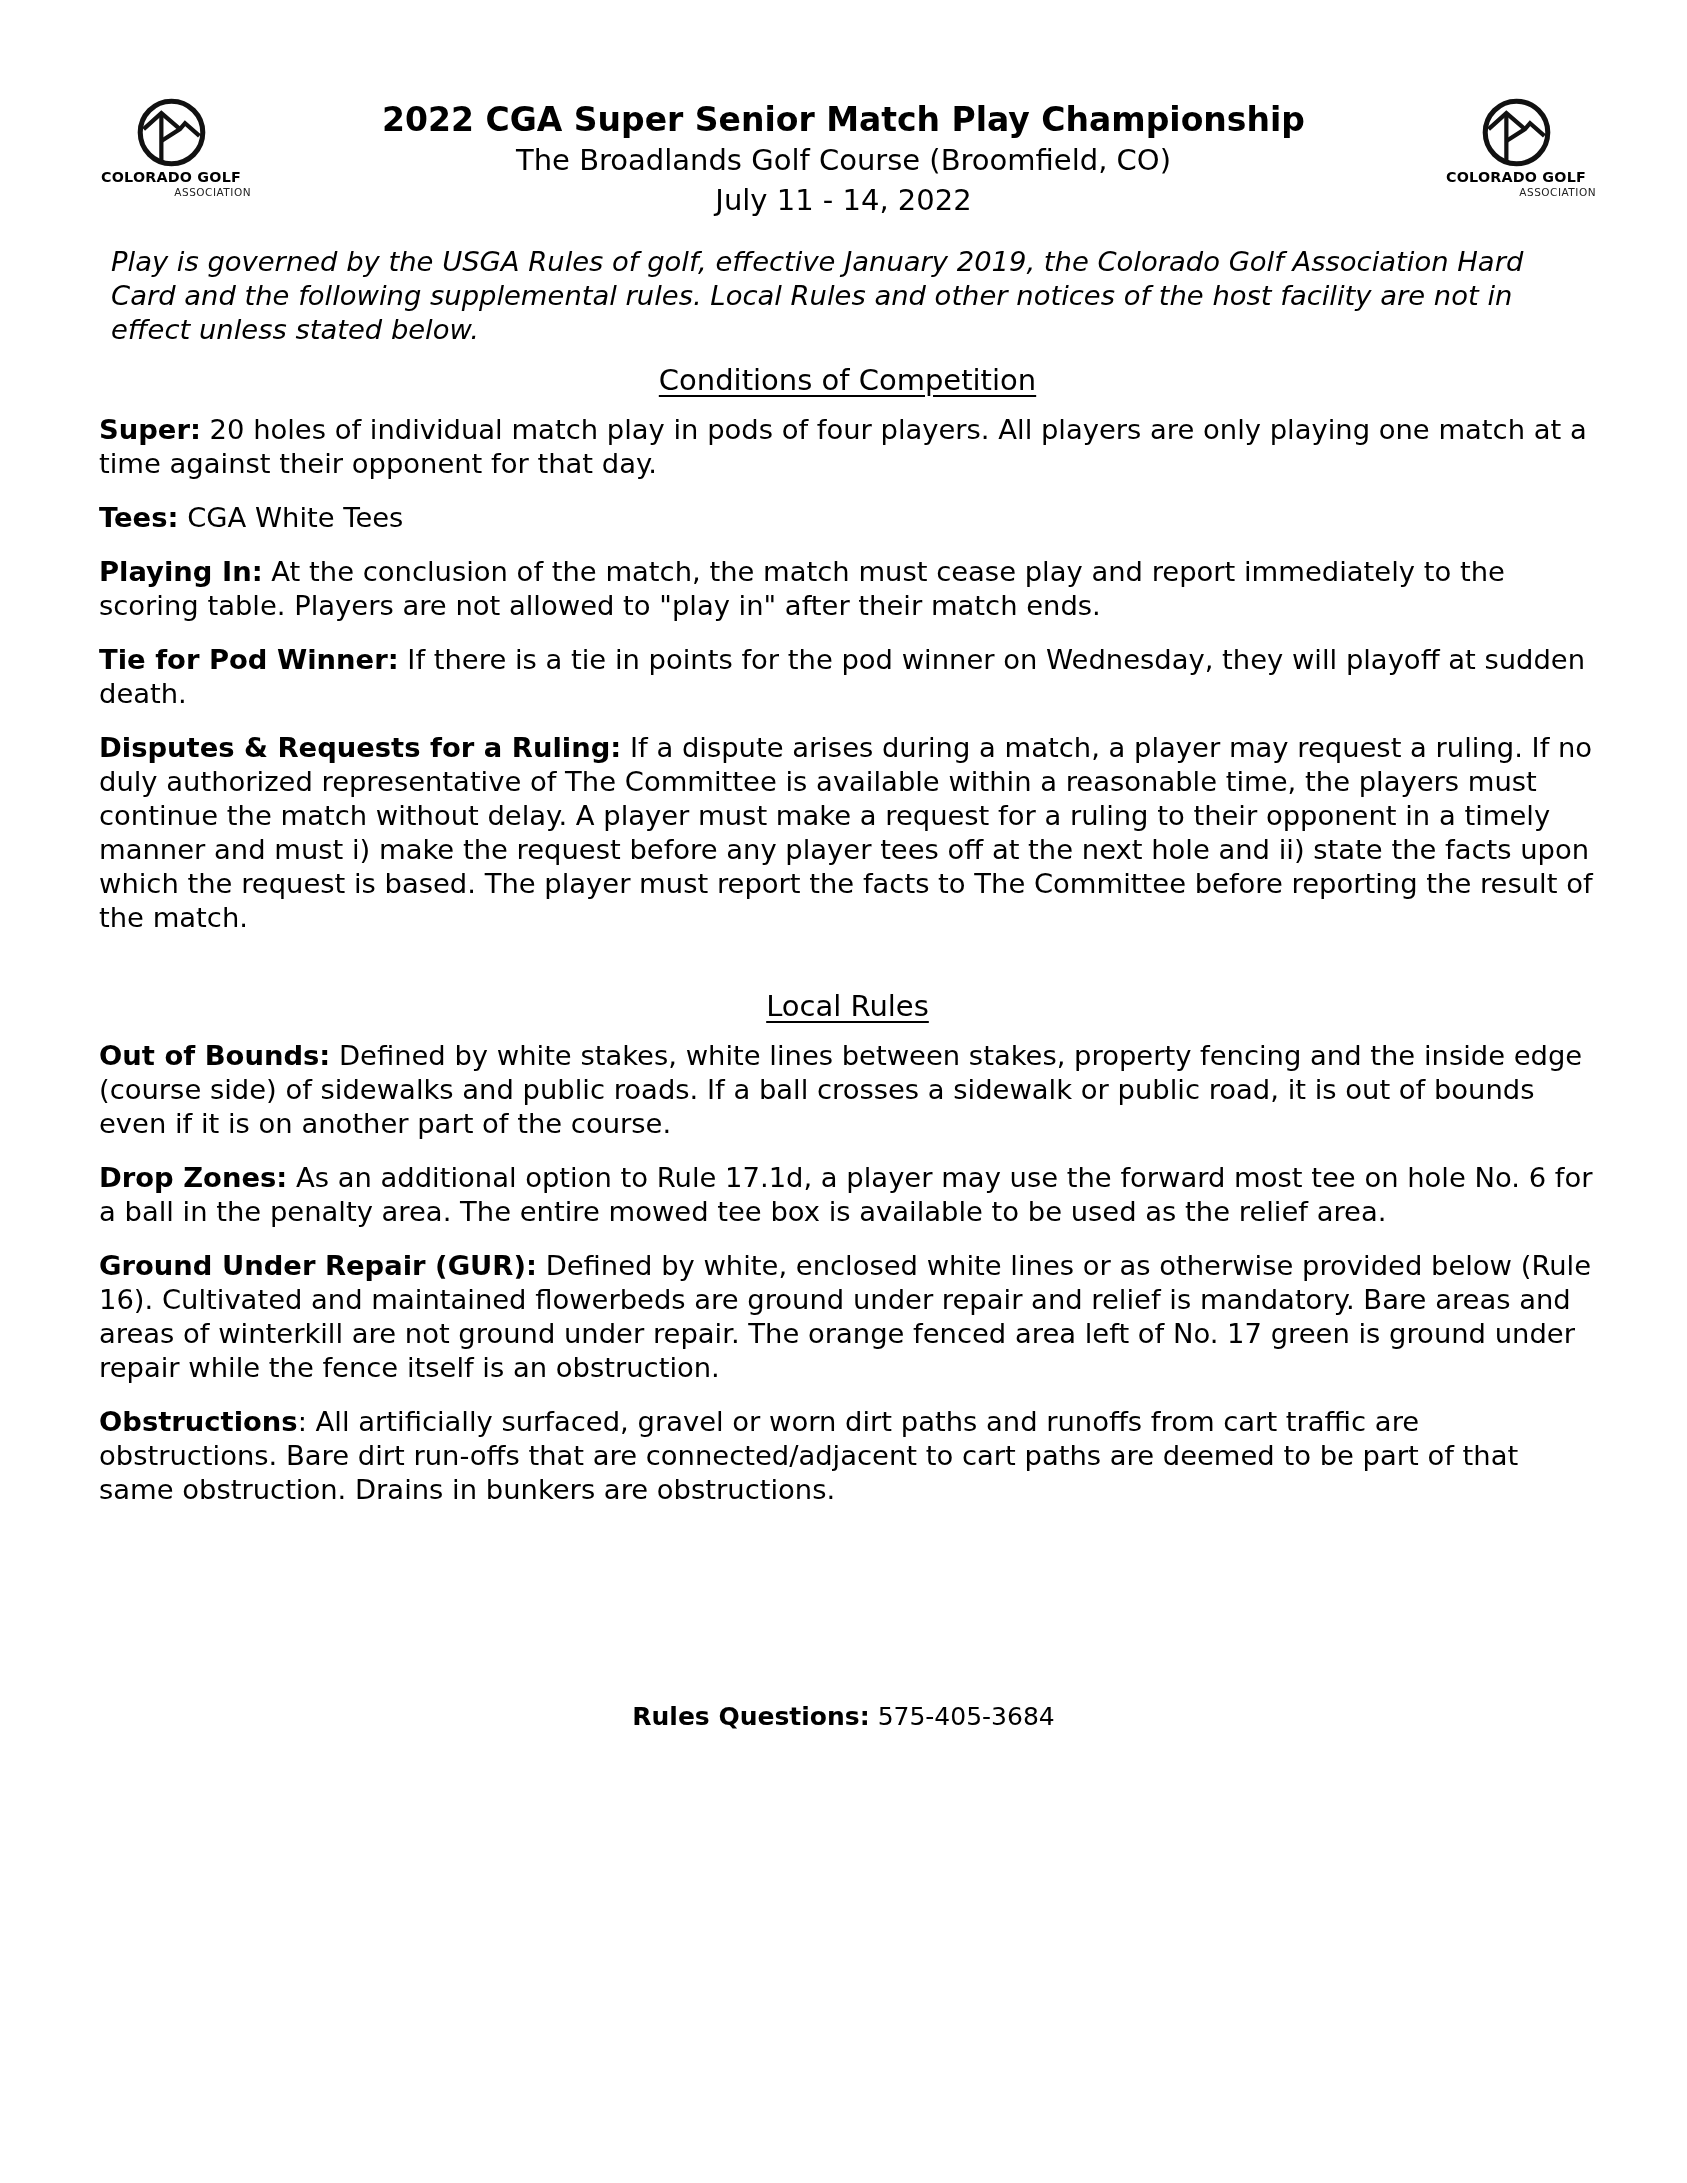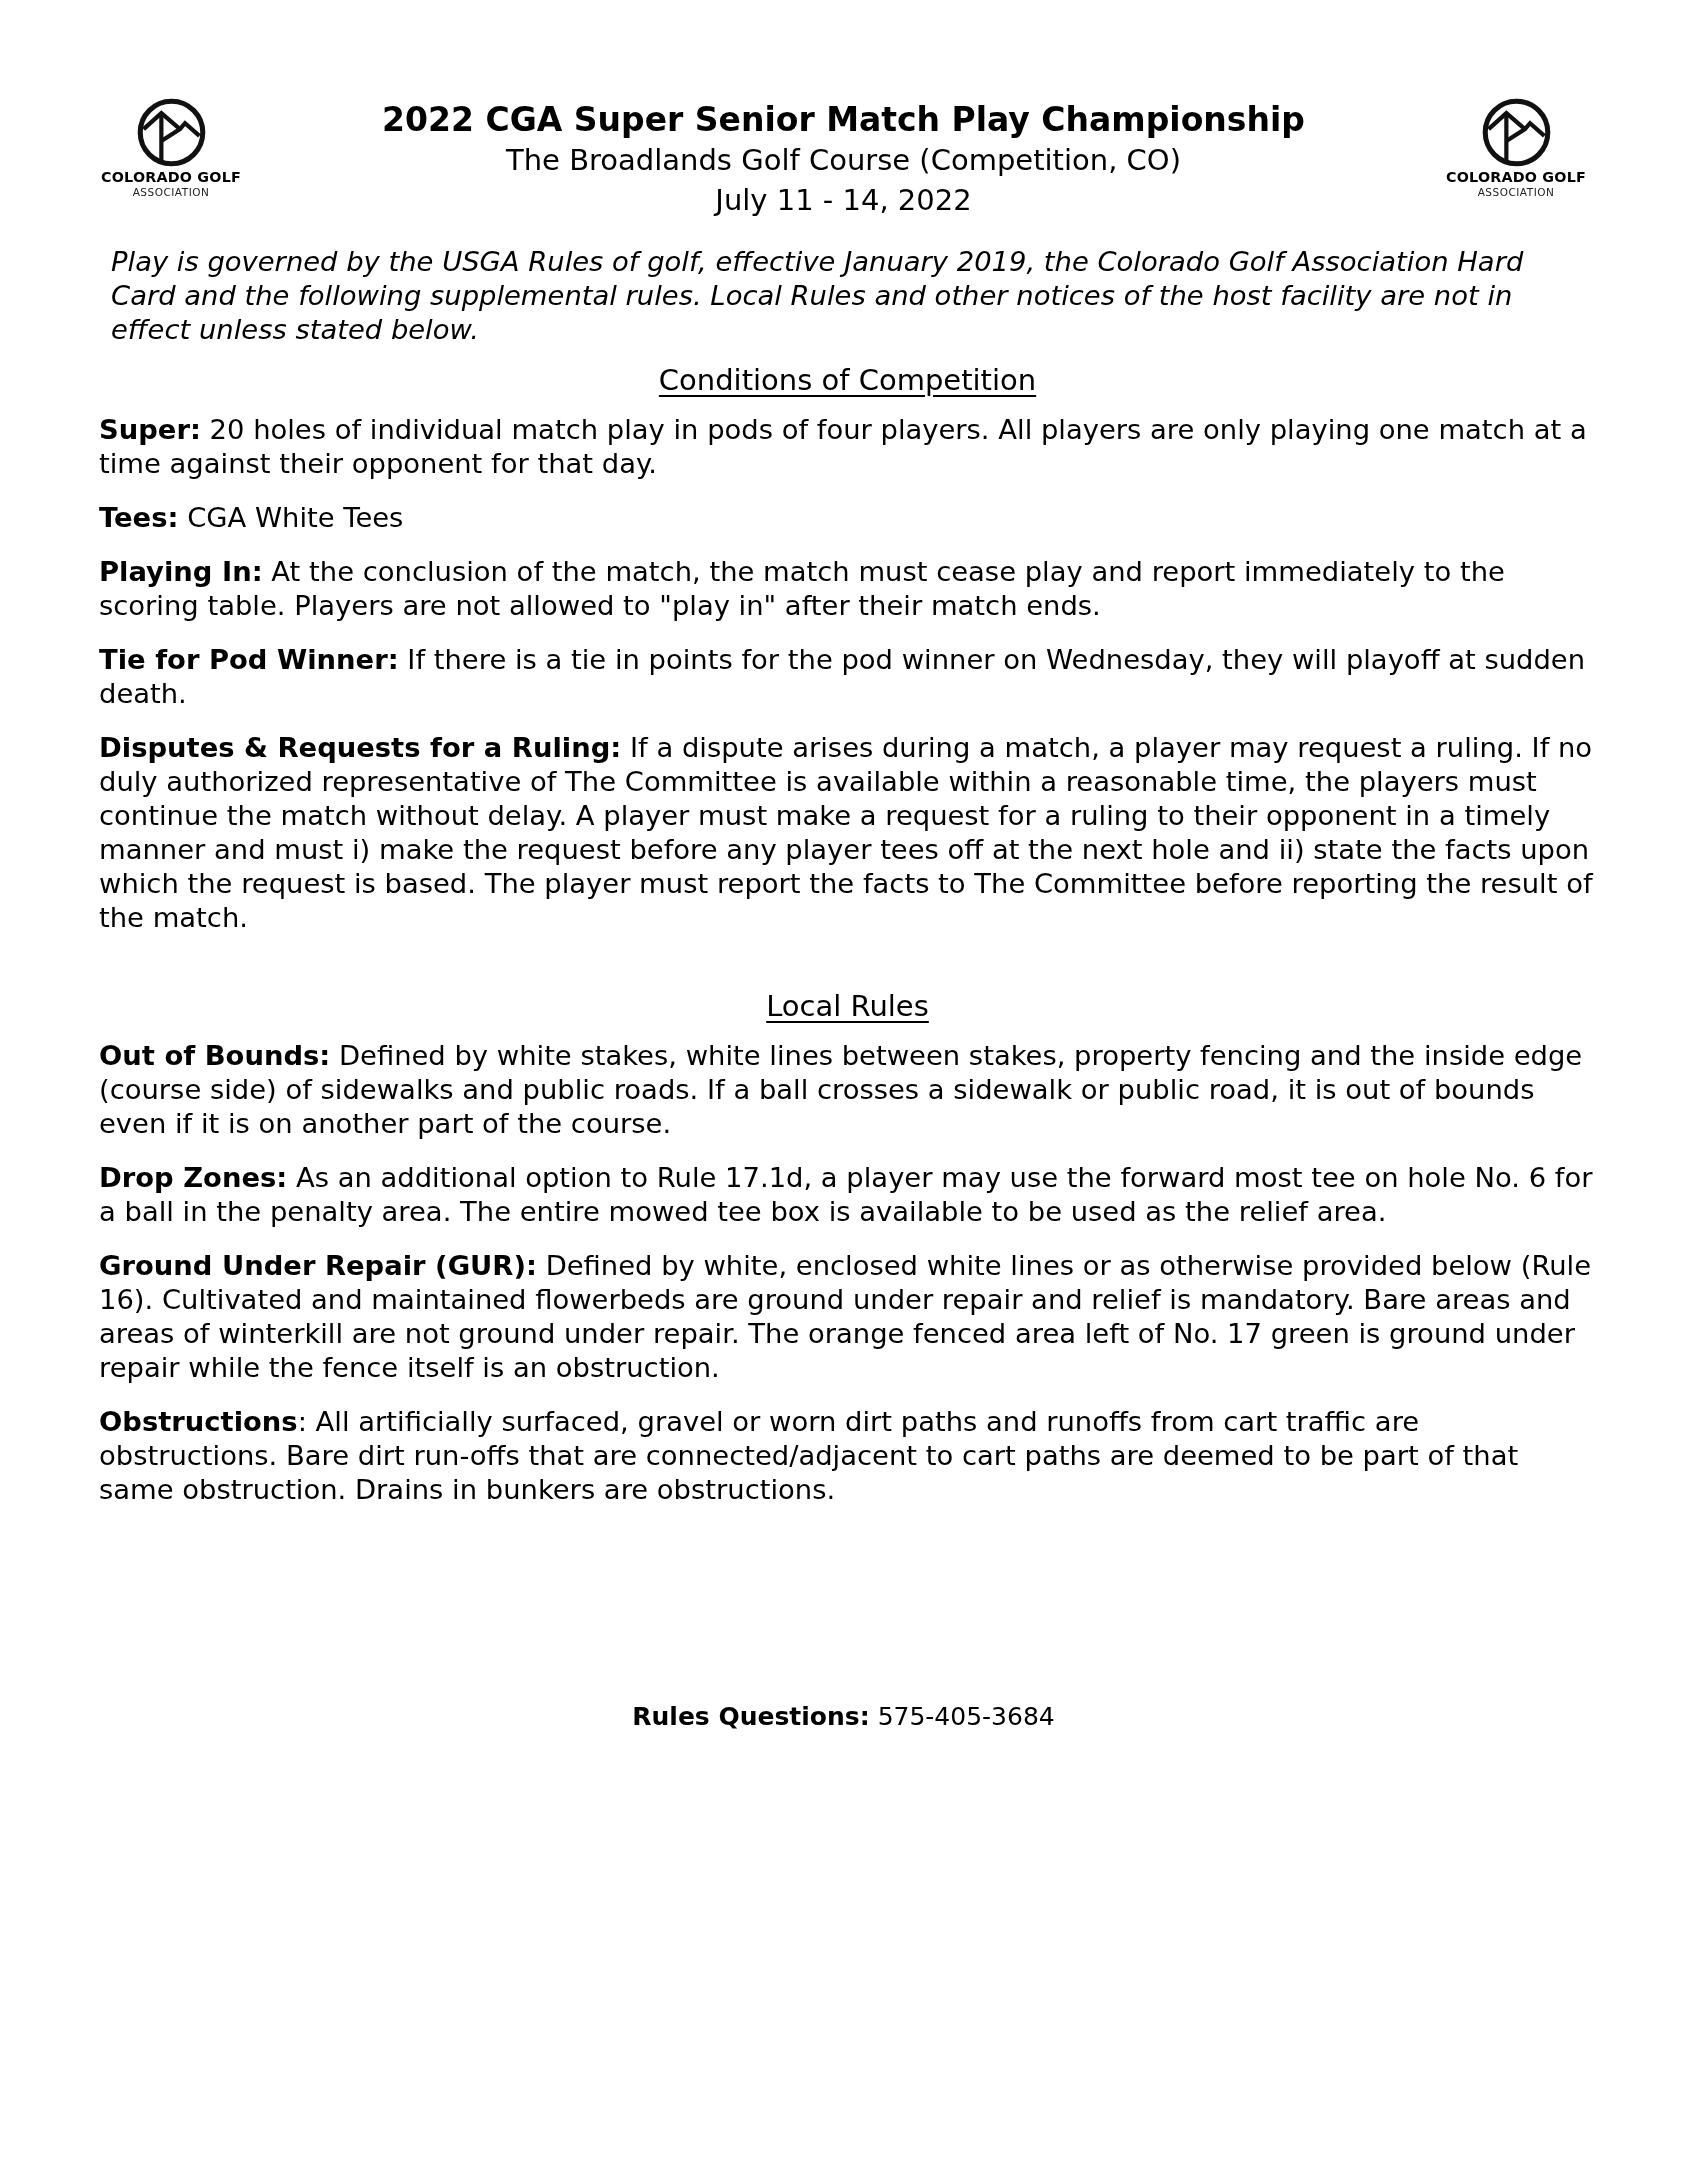--- a/index.html
+++ b/index.html
@@ -2,21 +2,21 @@
 <html style="font-size:13.5px"><head>
 <meta charset="utf-8">
 <style>
   html, body { margin: 0; padding: 0; background: #ffffff; }
   body { width: 1687px; height: 2183px; position: relative; overflow: hidden; color: #000; font-family: "DejaVu Sans", sans-serif; }
   .logo { position: absolute; top: 97px; width: 160px; text-align: center; }
   .logo.left { left: 91px; }
   .logo.right { left: 1436px; }
   .logo svg { display: block; margin: 0 auto; }
   .logo .l1 { font-family: "DejaVu Sans", sans-serif; font-weight: bold; font-size: 14.3px; letter-spacing: 0.2px; margin-top: 1px; white-space: nowrap; }
-  .logo .l2 { font-family: "DejaVu Sans", sans-serif; font-size: 10.5px; letter-spacing: 0.5px; color: #222; margin-top: 0.8px; }
+  .logo .l2 { font-family: "DejaVu Sans", sans-serif; font-size: 10.5px; letter-spacing: 0.5px; color: #222; margin-top: 0.8px; text-align: right; }
   .header { position: absolute; top: 100px; left: 253px; width: 1181px; text-align: center; }
   .header .title { font-weight: bold; font-size: 33px; line-height: 40px; }
   .header .sub { font-size: 29px; line-height: 40px; }
   .content { position: absolute; top: 245px; left: 99px; width: 1497px; font-size: 27.4px; line-height: 34px; }
   .intro { font-style: italic; margin: 0 0 10px 12px; }
   .section-title { text-align: center; text-decoration: underline; text-underline-offset: 5px; font-size: 29px; line-height: 37px; margin: 15px 0 13.5px 0; }
   .rule { margin: 0 0 20px 0; }
   .rule .label { font-weight: bold; }
   .gap-before-local { height: 18.6px; }
   .footer { position: absolute; top: 1700px; left: 0; width: 1687px; text-align: center; font-size: 25px; line-height: 34px; }
@@ -42,21 +42,21 @@
     <polyline points="9,38 30,19 52,38" fill="none" stroke="#111" stroke-width="5" stroke-linejoin="miter"></polyline>
     <polyline points="30,19 30,79" fill="none" stroke="#111" stroke-width="5"></polyline>
     <polyline points="30,52 52,38 58,31 75,46" fill="none" stroke="#111" stroke-width="5" stroke-linejoin="miter"></polyline>
   </svg>
   <div class="l1" style="text-transform:uppercase;">Colorado Golf</div>
   <div class="l2" style="text-transform:uppercase;">Association</div>
 </div>
 
 <div class="header">
   <div class="title">2022 CGA Super Senior Match Play Championship</div>
-  <div class="sub">The Broadlands Golf Course (Competition, CO)</div>
+  <div class="sub">The Broadlands Golf Course (Broomfield, CO)</div>
   <div class="sub">July 11 - 14, 2022</div>
 </div>
 
 <div class="content">
   <p class="intro">Play is governed by the USGA Rules of golf, effective January 2019, the Colorado Golf Association Hard Card and the following supplemental rules. Local Rules and other notices of the host facility are not in effect unless stated below.</p>
 
   <div class="section-title">Conditions of Competition</div>
 
   <p class="rule"><span class="label">Super:</span><span> 20 holes of individual match play in pods of four players. All players are only playing one match at a time against their opponent for that day.</span></p>
   <p class="rule"><span class="label">Tees:</span><span> CGA White Tees</span></p>

